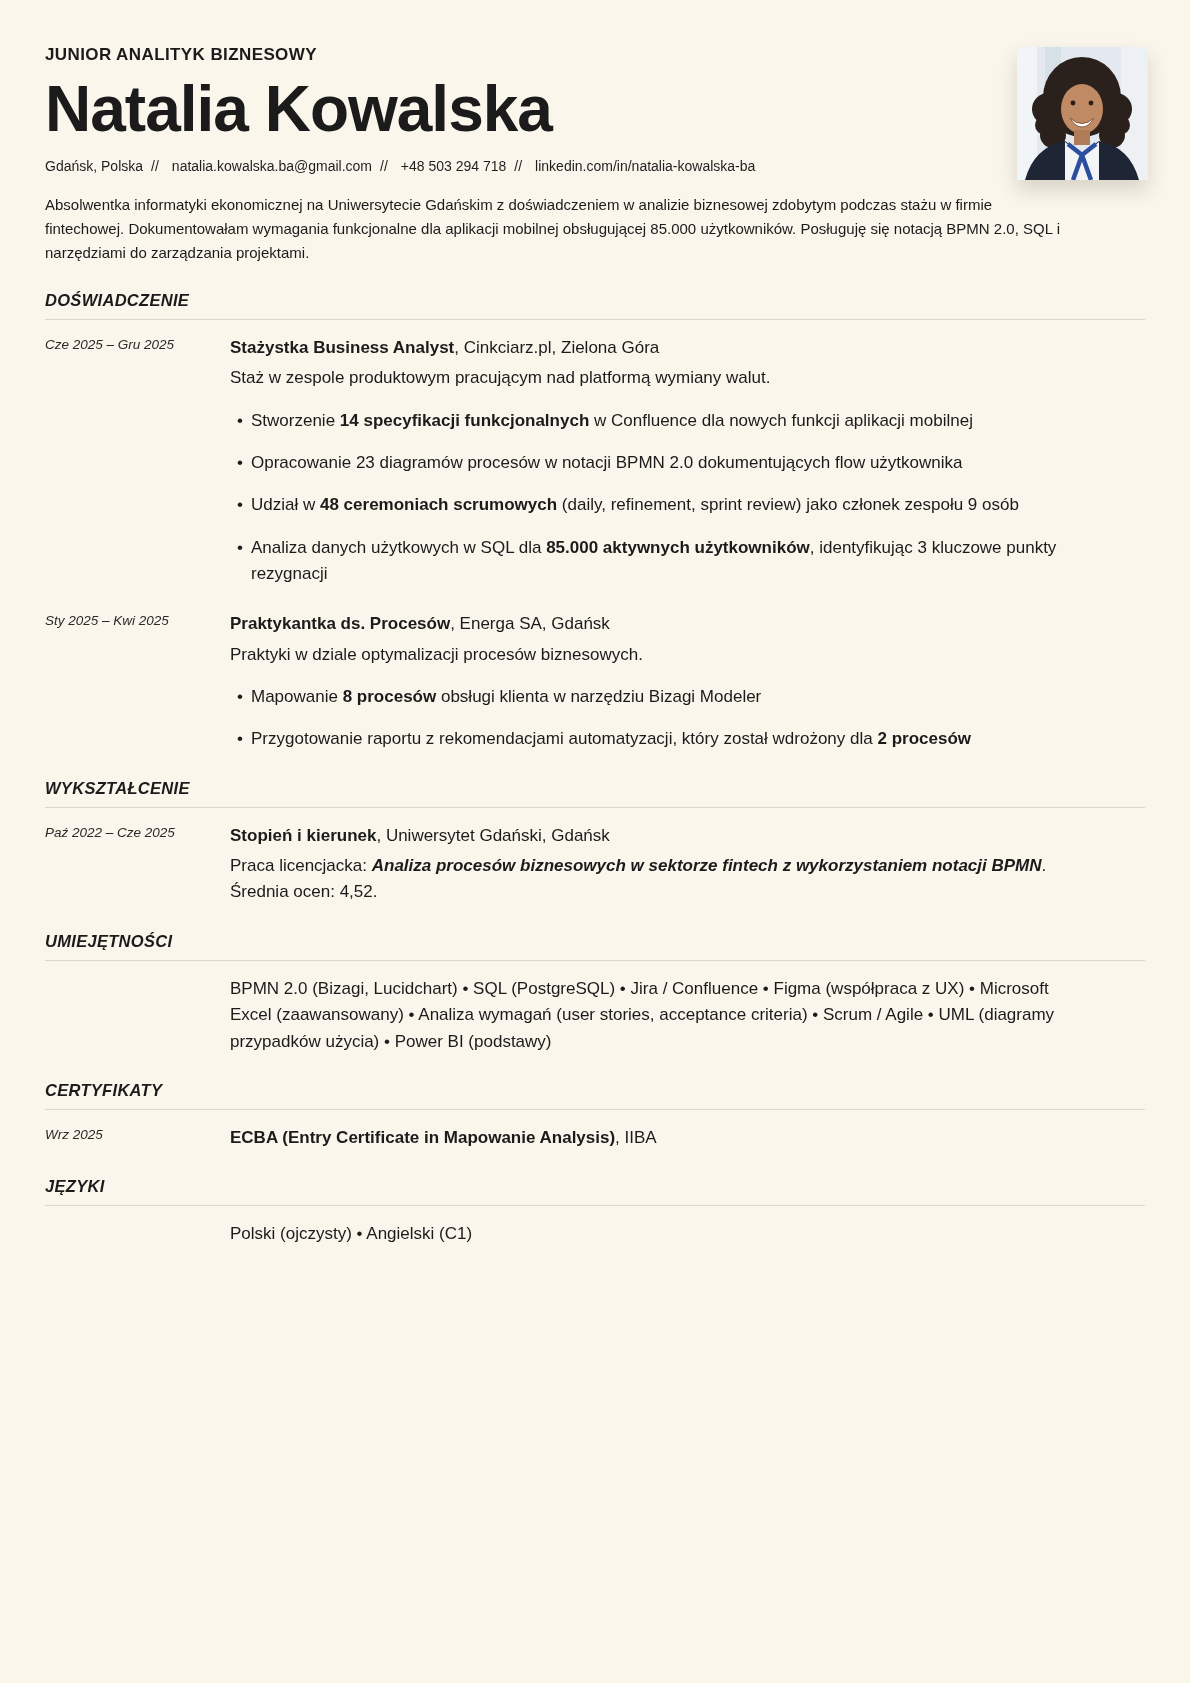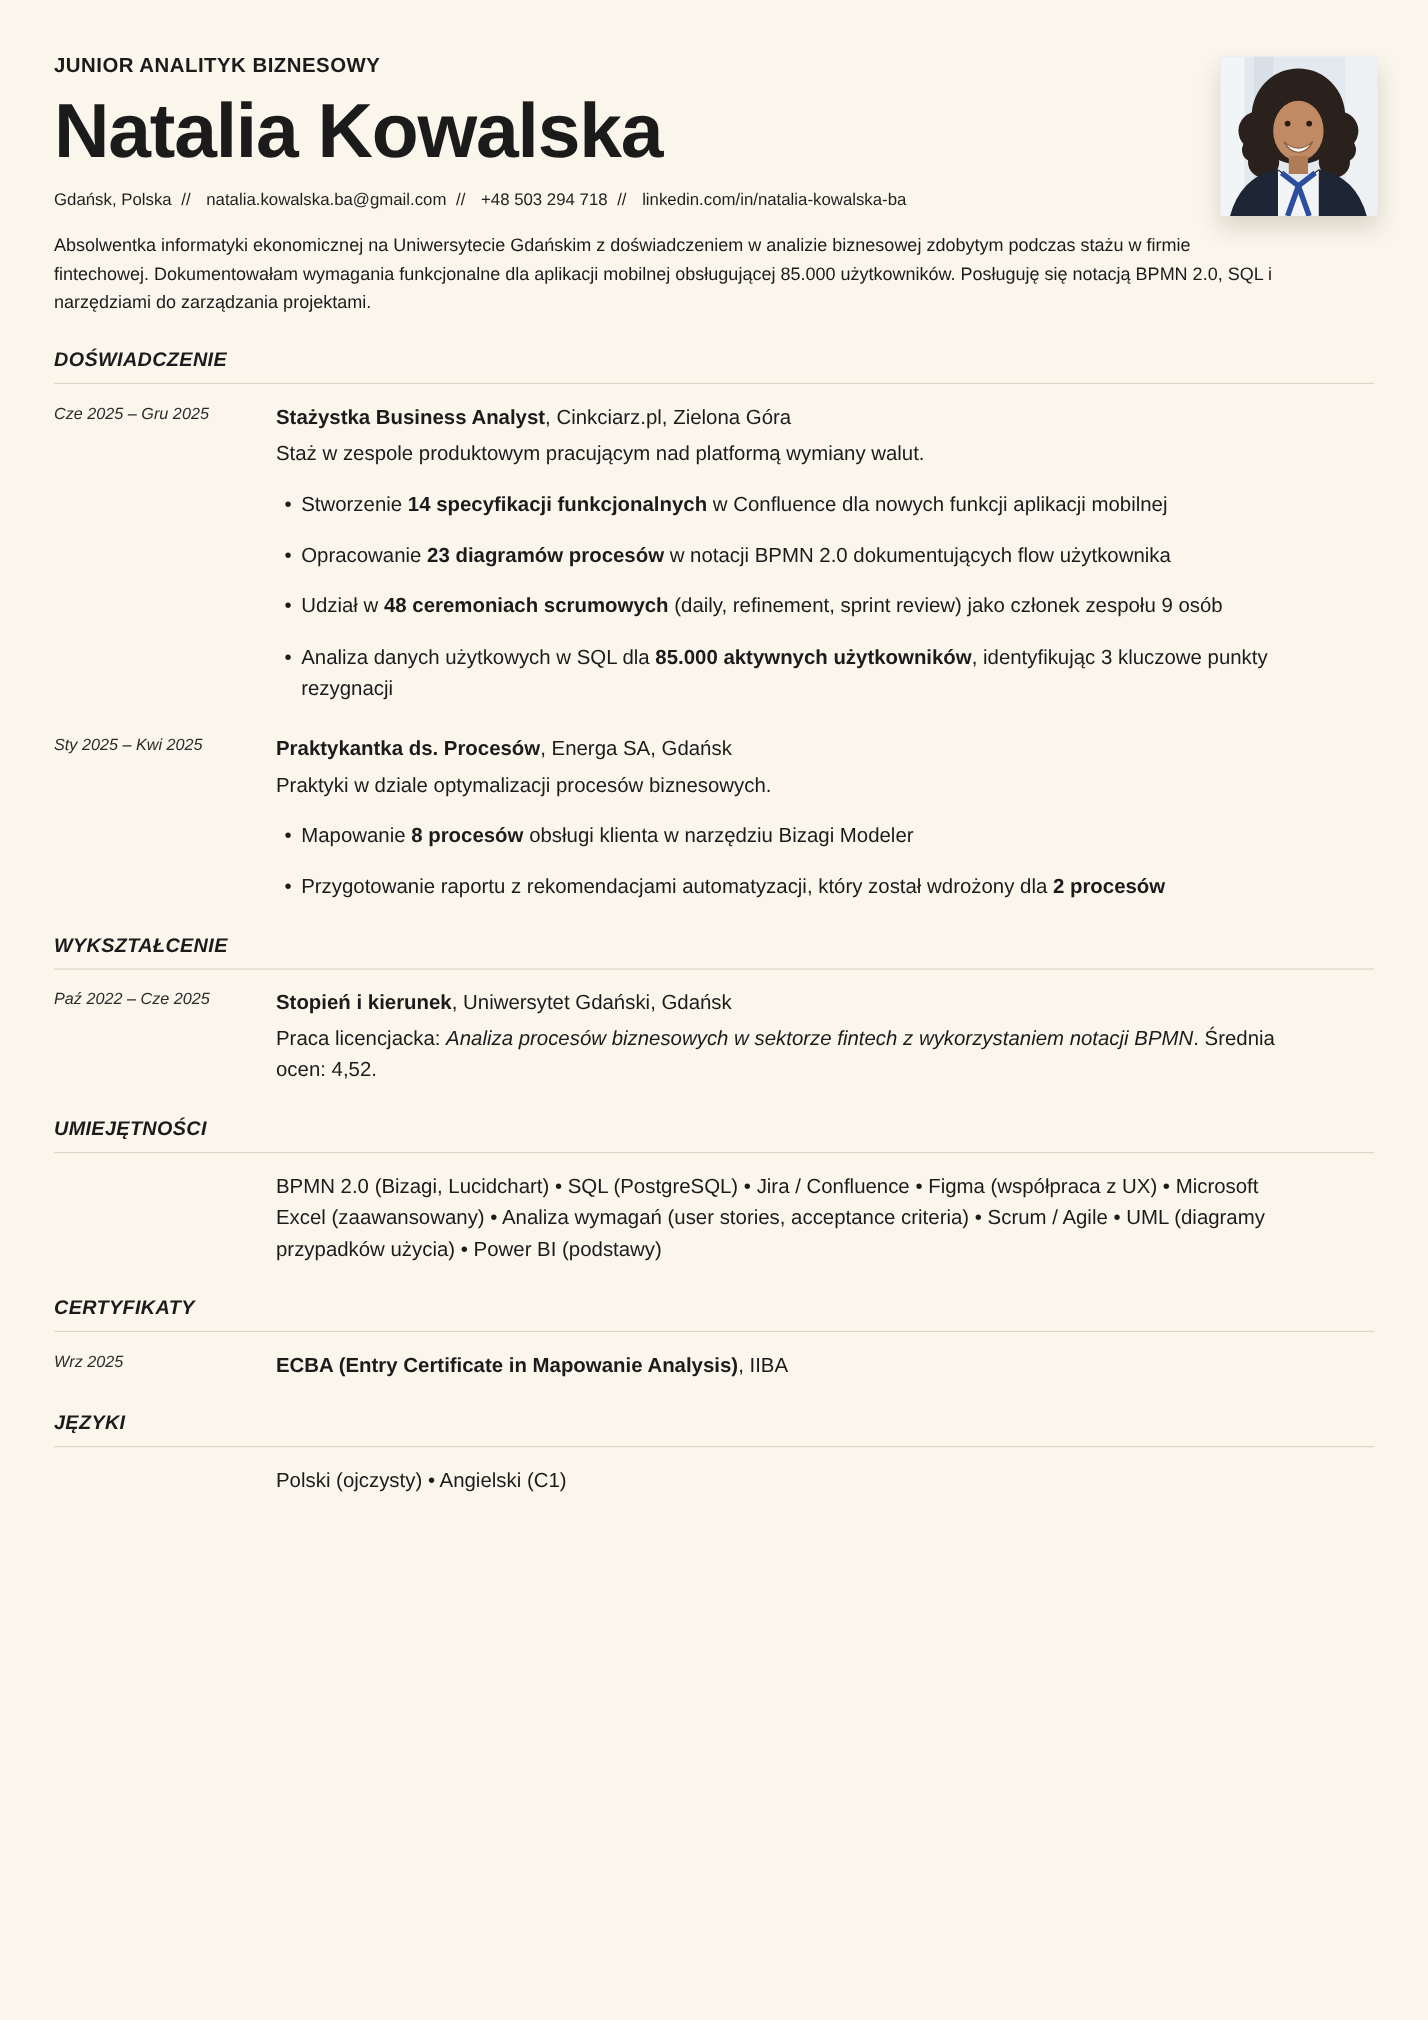--- a/index.html
+++ b/index.html
@@ -97,21 +97,21 @@
   <section>
     <h2 class="sec">DOŚWIADCZENIE</h2>
 
     <div class="row">
       <div class="date">Cze 2025 – Gru 2025</div>
       <div class="content">
         <div class="etitle"><span style="font-weight: 700;">Stażystka Business Analyst</span><span>, Cinkciarz.pl, Zielona Góra</span></div>
         <div class="esub">Staż w zespole produktowym pracującym nad platformą wymiany walut.</div>
         <ul class="bullets">
           <li><span>Stworzenie </span><span style="font-weight: 700;">14 specyfikacji funkcjonalnych</span><span> w Confluence dla nowych funkcji aplikacji mobilnej</span></li>
-          <li><span>Opracowanie </span><span style="font-weight: 700;">23 diagramów procesów</span><span> w notacji BPMN 2.0 dokumentujących flow użytkownika</span></li>
+          <li><span>Opracowanie </span><span style="font-weight: 400;">23 diagramów procesów</span><span> w notacji BPMN 2.0 dokumentujących flow użytkownika</span></li>
           <li><span>Udział w </span><span style="font-weight: 700;">48 ceremoniach scrumowych</span><span> (daily, refinement, sprint review) jako członek zespołu 9 osób</span></li>
           <li><span>Analiza danych użytkowych w SQL dla </span><span style="font-weight: 700;">85.000 aktywnych użytkowników</span><span>, identyfikując 3 kluczowe punkty rezygnacji</span></li>
         </ul>
       </div>
     </div>
 
     <div class="row">
       <div class="date">Sty 2025 – Kwi 2025</div>
       <div class="content">
         <div class="etitle"><span style="font-weight: 700;">Praktykantka ds. Procesów</span><span>, Energa SA, Gdańsk</span></div>
@@ -123,21 +123,21 @@
       </div>
     </div>
   </section>
 
   <section>
     <h2 class="sec">WYKSZTAŁCENIE</h2>
     <div class="row">
       <div class="date">Paź 2022 – Cze 2025</div>
       <div class="content">
         <div class="etitle"><span style="font-weight: 700;">Stopień i kierunek</span><span>, Uniwersytet Gdański, Gdańsk</span></div>
-        <div class="edetail"><span>Praca licencjacka: </span><span style="font-style: italic;">Analiza procesów biznesowych w sektorze fintech z wykorzystaniem notacji BPMN</span><span>. Średnia ocen: 4,52.</span></div>
+        <div class="edetail"><span>Praca licencjacka: </span><span style="font-style: italic; font-weight: bold;">Analiza procesów biznesowych w sektorze fintech z wykorzystaniem notacji BPMN</span><span>. Średnia ocen: 4,52.</span></div>
       </div>
     </div>
   </section>
 
   <section>
     <h2 class="sec">UMIEJĘTNOŚCI</h2>
     <div class="row">
       <div class="date"></div>
       <div class="content">
         <p class="joined">BPMN 2.0 (Bizagi, Lucidchart) • SQL (PostgreSQL) • Jira / Confluence • Figma (współpraca z UX) • Microsoft Excel (zaawansowany) • Analiza wymagań (user stories, acceptance criteria) • Scrum / Agile • UML (diagramy przypadków użycia) • Power BI (podstawy)</p>

